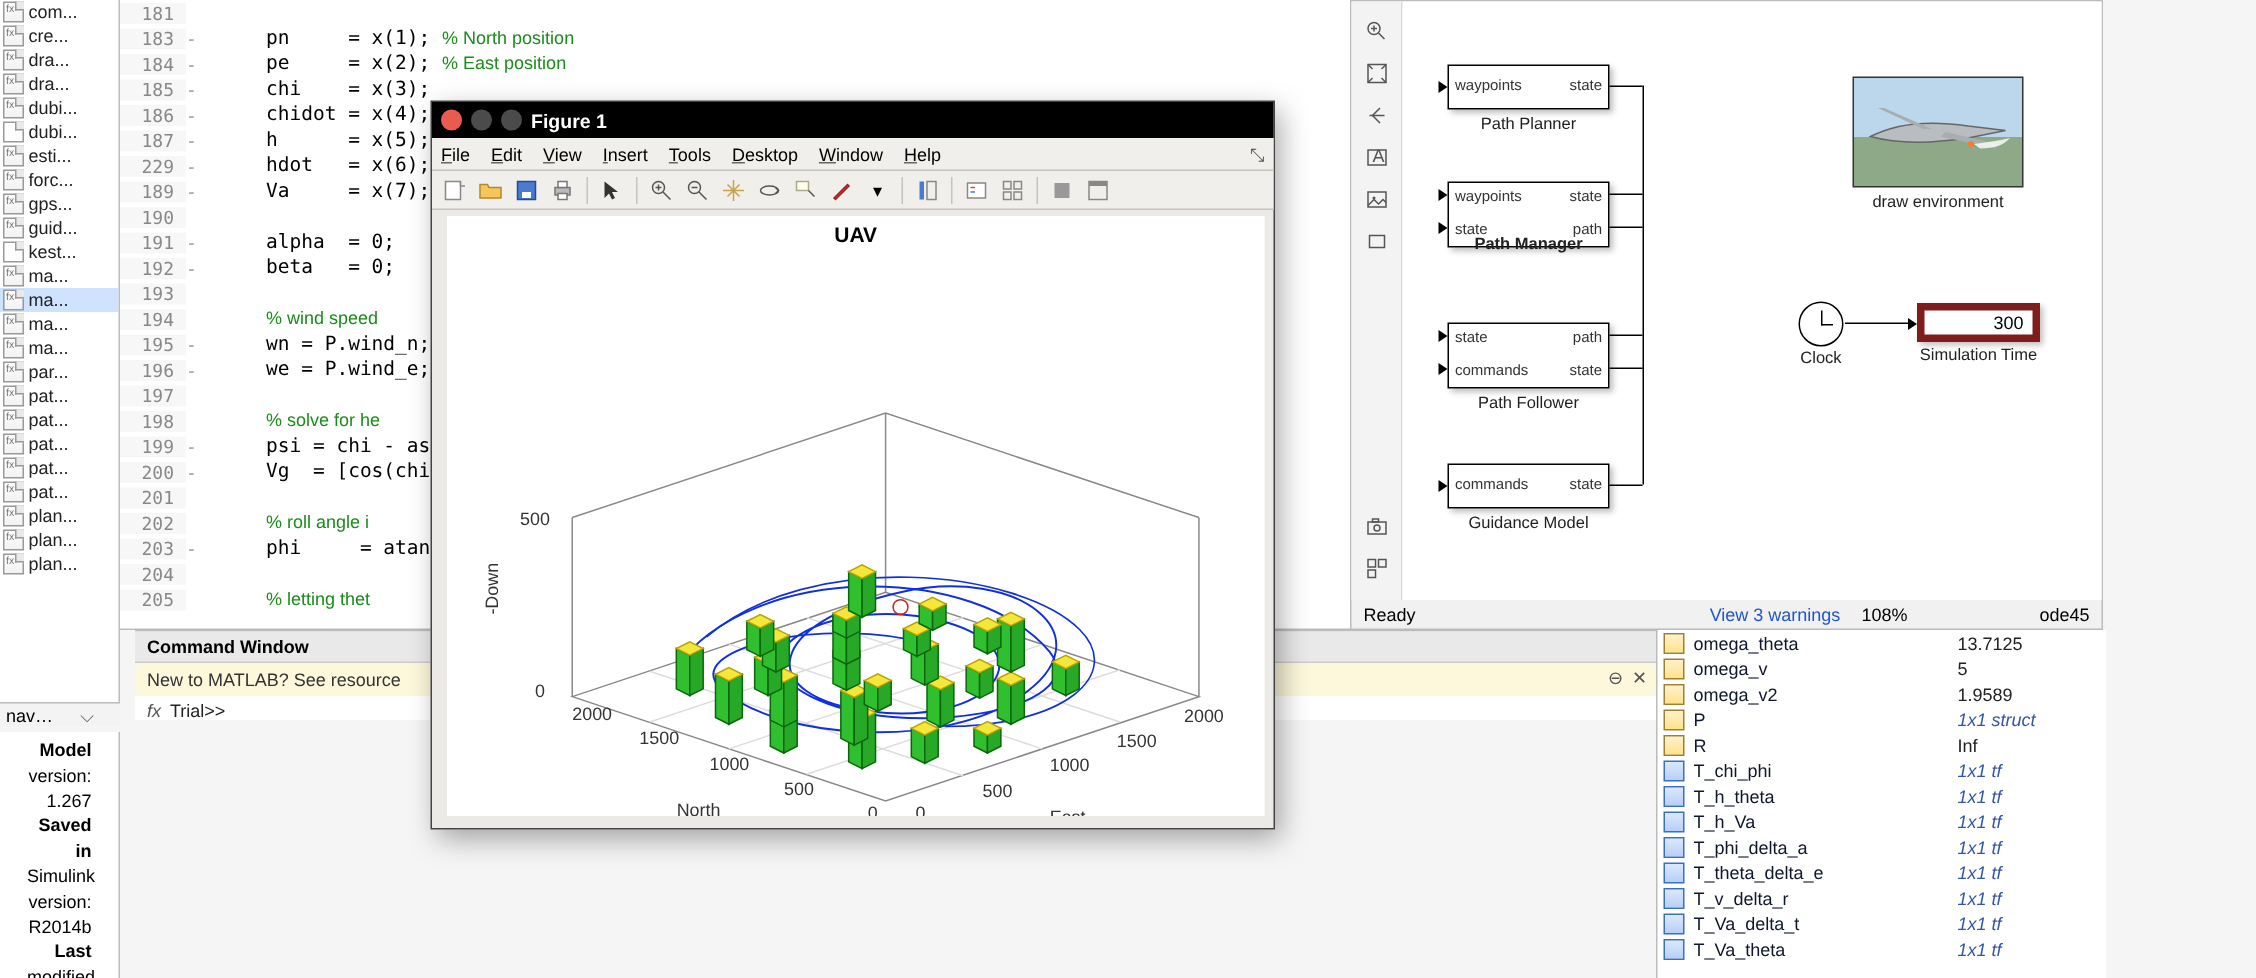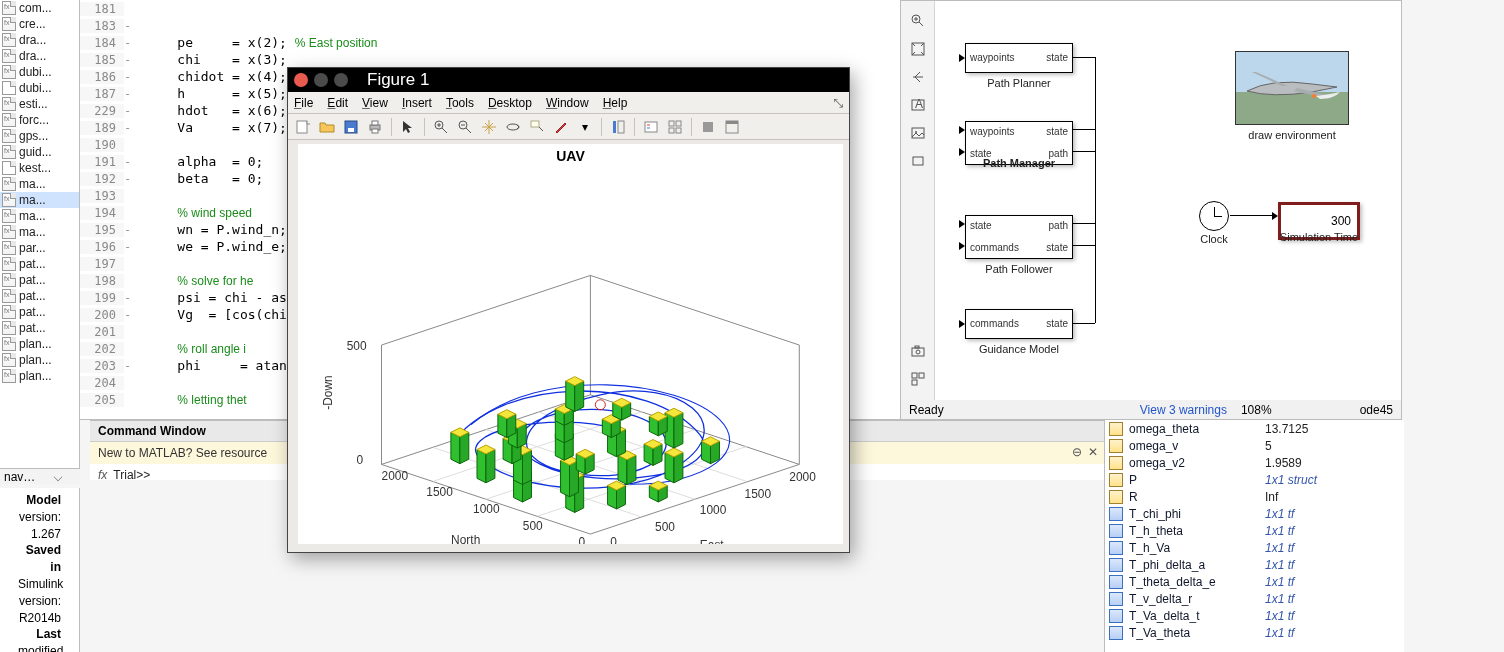--- a/index.html
+++ b/index.html
@@ -39,21 +39,21 @@
   .cmdw-hint .close { position:absolute; right:4px; top:3px; width:14px; height:14px; text-align:center; cursor:pointer; color:#555;}
   .cmdw-hint .min { position:absolute; right:22px; top:3px; color:#555;}
   .cmdw-prompt { padding:3px 8px; font-family: Consolas, monospace; font-size:13px; color:#222; }
   .cmdw-prompt .fx { font-style:italic; color:#555; padding-right:6px;}
 
   
   .figwin { position:absolute; left:287px; top:67px; width:563px; height:486px; background:#eceae6; border:1px solid #444; box-shadow: 4px 6px 18px rgba(0,0,0,0.35); }
   .figwin .titlebar { height:24px; background:#000; color:#fff; display:flex; align-items:center; gap:6px; padding:0 6px; }
   .tb-btn { width:14px; height:14px; border-radius:7px; }
   .tb-close{ background:#e95b4e;} .tb-min{ background:#4b4b4b;} .tb-max{ background:#4b4b4b;}
-  .figwin .title { font-weight:normal; font-size:17px; margin-left:13px;}
+  .figwin .title { font-weight:bold; font-size:13px; margin-left:0;}
   .figwin .menubar { height:22px; background:#f1efeb; border-bottom:1px solid #c6c3be; display:flex; align-items:center; padding:0 6px; gap:14px; }
   .figwin .menubar span { cursor:default; }
   .ul { text-decoration: underline; text-decoration-color:#666; }
   .figwin .menubar .expand { margin-left:auto; color:#555; }
   .figwin .toolbar { height:26px; background:#f1efeb; border-bottom:1px solid #c6c3be; display:flex; align-items:center; padding:0 4px; gap:2px; }
   .tbtn { width:22px; height:22px; display:flex; align-items:center; justify-content:center; border:1px solid transparent; cursor:pointer;}
   .tbtn svg { width:16px; height:16px; }
   .tsep { width:1px; height:18px; background:#c6c3be; margin:0 3px;}
   .plot { position:absolute; left:10px; top:76px; right:6px; bottom:8px; background:#fff; }
   .plot-title { position:absolute; top:4px; left:0; right:0; text-align:center; font-weight:bold; font-size:14px; color:#000;}
@@ -68,35 +68,35 @@
   .blk { position:absolute; border:1px solid #000; background:#fff; box-shadow: 2px 2px 4px rgba(0,0,0,0.25); font-size:11px;padding-left:16px;}
   .blk .pl, .blk .pr { position:absolute; font-size:10px; color:#333; }
   .blk .pl { left:4px; } .blk .pr { right:4px; }
   .blk-cap { position:absolute; left:0; right:0; text-align:center; font-size:11px; color:#222; }
   .port-tri { position:absolute; width:0; height:0; }
   .port-in  { border-top:4px solid transparent; border-bottom:4px solid transparent; border-left:6px solid #000; }
   .wire { position:absolute; background:#000; }
   .clock { position:absolute; width:30px; height:30px; border:1px solid #000; border-radius:15px; background:#fff; }
   .clock::before { content:""; position:absolute; left:14px; top:5px; width:1px; height:10px; background:#000;}
   .clock::after  { content:""; position:absolute; left:14px; top:14px; width:8px; height:1px; background:#000;}
-  .disp { position:absolute; width:82px; height:38px; border:3px solid #7f1d1d; background:#fff; box-shadow: 2px 2px 4px rgba(0,0,0,0.25); display:flex; align-items:center; justify-content:flex-end; padding:0 6px; font-size:12px;}
+  .disp { position:absolute; width:82px; height:26px; border:5px solid #7f1d1d; background:#fff; box-shadow: 2px 2px 4px rgba(0,0,0,0.25); display:flex; align-items:center; justify-content:flex-end; padding:0 6px; font-size:12px;}
   .uavimg { position:absolute; width:114px; height:74px; border:1px solid #333; background: linear-gradient(#bcd6eb 55%, #8ea987 55%); overflow:hidden;}
   .uavimg svg{ position:absolute; left:6px; top:14px; width:100px; height:42px;}
 
   .simk-status { position:absolute; left:900px; top:400px; width:502px; height:20px; background:#f1f1f1; border:1px solid #bcbcbc; border-top:none; display:flex; align-items:center; padding:0 8px; gap:14px; font-size:12px;}
   .simk-status .grow{flex:1;}
   .simk-status a{ color:#2255cc; text-decoration:none;}
 
   
   .wksp { position:absolute; left:1104px; top:420px; width:300px; height:232px; background:#fff; border-left:1px solid #bcbcbc; overflow:hidden;}
   .wrow { display:flex; align-items:center; height:17px; padding:0 4px; gap:6px; }
   .wico { width:14px; height:14px; flex:0 0 14px; border:1px solid #a08030; background:linear-gradient(#fff2cc,#ffe28a); position:relative;}
   .wico.blue { border-color:#3a70c0; background:linear-gradient(#dce8fb,#b7cff6);}
   .wname { width:130px; overflow:hidden; color:#0f172a;}
-  .wval  { color:#222; }
+  .wval  { color:#222;margin-left:40px; }
   .wval.it { font-style:italic; color:#3355aa;}
 
 </style>
 </head>
 <body>
 
 <div class="file-col" id="file-col">
     <div class="file-item">
       <span class="file-ico fx"></span>
       <span class="file-lbl">com...</span>
@@ -215,20 +215,21 @@
     <div class="code-row">
       <div class="ln">181</div>
       <div class="dash"></div>
       <div class="fold"></div>
       <div class="src"></div>
     </div>
     <div class="code-row">
       <div class="ln">183</div>
       <div class="dash">-</div>
       <div class="fold"></div>
+      <div class="src">    pn     = x(1); <span class="cm">% North position</span></div>
     </div>
     <div class="code-row">
       <div class="ln">184</div>
       <div class="dash">-</div>
       <div class="fold"></div>
       <div class="src">    pe     = x(2); <span class="cm">% East position</span></div>
     </div>
     <div class="code-row">
       <div class="ln">185</div>
       <div class="dash">-</div>

